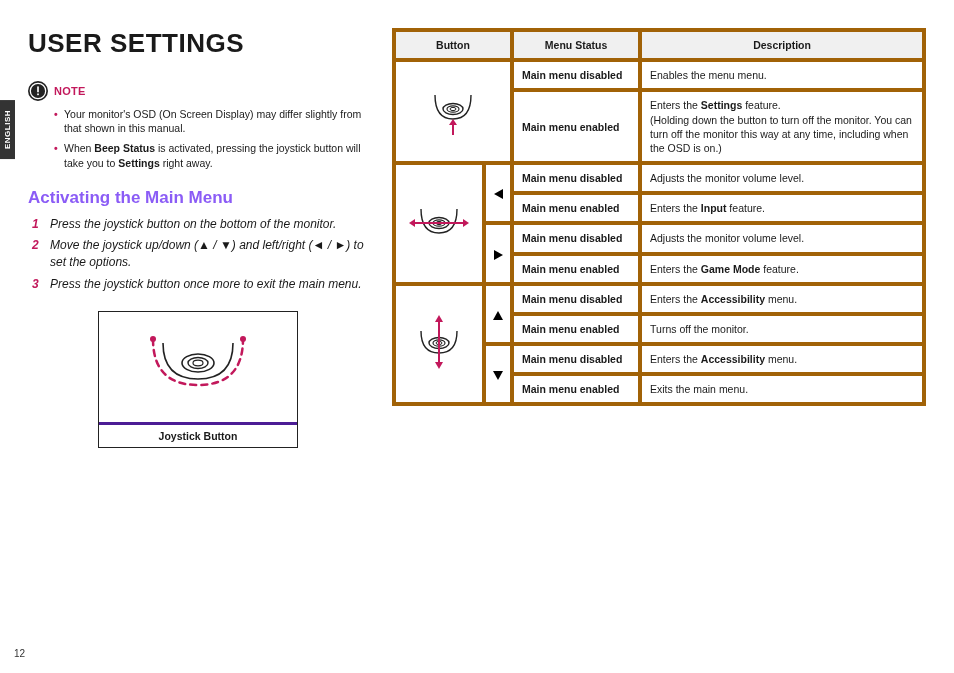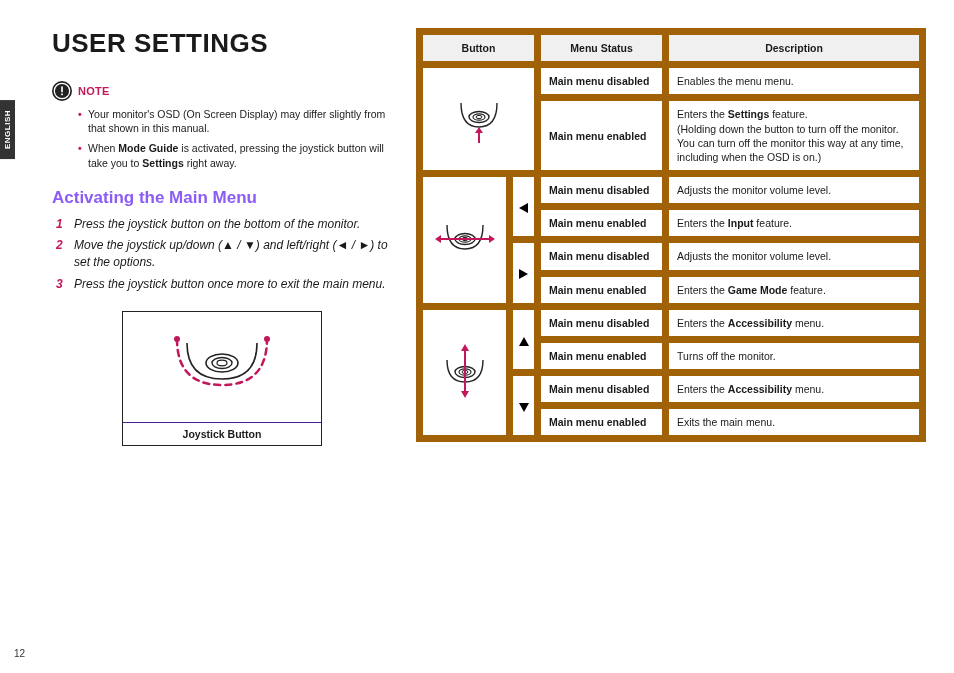--- a/index.html
+++ b/index.html
@@ -24,21 +24,21 @@
     font-size: 8px;
     font-weight: bold;
     letter-spacing: .5px;
     padding: 10px 3px;
     writing-mode: vertical-rl;
     text-orientation: mixed;
     transform: rotate(180deg);
   }
 
   .page {
-    padding: 28px 28px 24px 52px;
+    padding: 28px 28px 24px 28px;
     display: flex;
     gap: 24px;
   }
 
   
   .leftcol { width: 340px; flex: 0 0 340px; }
 
   h1 {
     font-size: 26px;
     font-weight: 800;
@@ -74,37 +74,37 @@
     color: #c2185b; font-weight: 700;
   }
 
   .joy-figure {
     width: 200px;
     margin: 0 auto;
     border: 1px solid #222;
   }
   .joy-figure .img { height: 110px; display: flex; align-items: center; justify-content: center; }
   .joy-figure .caption {
-    border-top: 1px solid #4c1d95;
+    border-top: 3px solid #4c1d95;
     text-align: center;
     font-weight: 700;
     font-size: 10.5px;
     padding: 5px 0;
   }
 
   .page-number {
     position: absolute;
     left: 14px; bottom: 14px;
     font-size: 10px; color: #333;
   }
 
   
   .rightcol { flex: 1 1 auto; }
   table { border-collapse: collapse; width: 100%; table-layout: fixed; }
-  th, td { border: 7px solid #a16207; padding: 6px 8px; vertical-align: middle; text-align: left; font-size: 10.5px; line-height: 1.35; }
+  th, td { border: 4px solid #a16207; padding: 6px 8px; vertical-align: middle; text-align: left; font-size: 10.5px; line-height: 1.35; }
   th { background: #f0f0f0; font-weight: 700; text-align: center; }
   .col-arrow { width: 28px; text-align: center; font-size: 13px; padding: 0; }
   .col-status { width: 128px; font-weight: 700; }
   .col-button-cell { text-align: center; }
 
   .tri { display: inline-block; width: 0; height: 0; vertical-align: -2px; }
   .tri-up { border-left: 5px solid transparent; border-right: 5px solid transparent; border-bottom: 9px solid #000; }
   .tri-down { border-left: 5px solid transparent; border-right: 5px solid transparent; border-top: 9px solid #000; }
   .tri-left { border-top: 5px solid transparent; border-bottom: 5px solid transparent; border-right: 9px solid #000; }
   .tri-right { border-top: 5px solid transparent; border-bottom: 5px solid transparent; border-left: 9px solid #000; }
@@ -131,21 +131,21 @@
         <circle cx="12" cy="12" r="8.5" fill="#222"></circle>
         <rect x="11" y="6.5" width="2" height="7" fill="#fff"></rect>
         <rect x="11" y="15" width="2" height="2" fill="#fff"></rect>
       </svg>
       <span class="note-label">NOTE</span>
     </div>
 
     <ul class="note-list">
       <li><span>Your monitor's OSD (On Screen Display) may differ slightly from that shown in this manual.</span></li>
       <li>
-        <span>When </span><b>Mode Guide</b><span> is activated, pressing the joystick button will take you to </span><b>Settings</b><span> right away.</span>
+        <span>When </span><b>Beep Status</b><span> is activated, pressing the joystick button will take you to </span><b>Settings</b><span> right away.</span>
       </li>
     </ul>
 
     <h2>Activating the Main Menu</h2>
 
     <ol class="steps">
       <li>Press the joystick button on the bottom of the monitor.</li>
       <li>Move the joystick up/down (▲ / ▼) and left/right (◄ / ►) to set the options.</li>
       <li>Press the joystick button once more to exit the main menu.</li>
     </ol>

